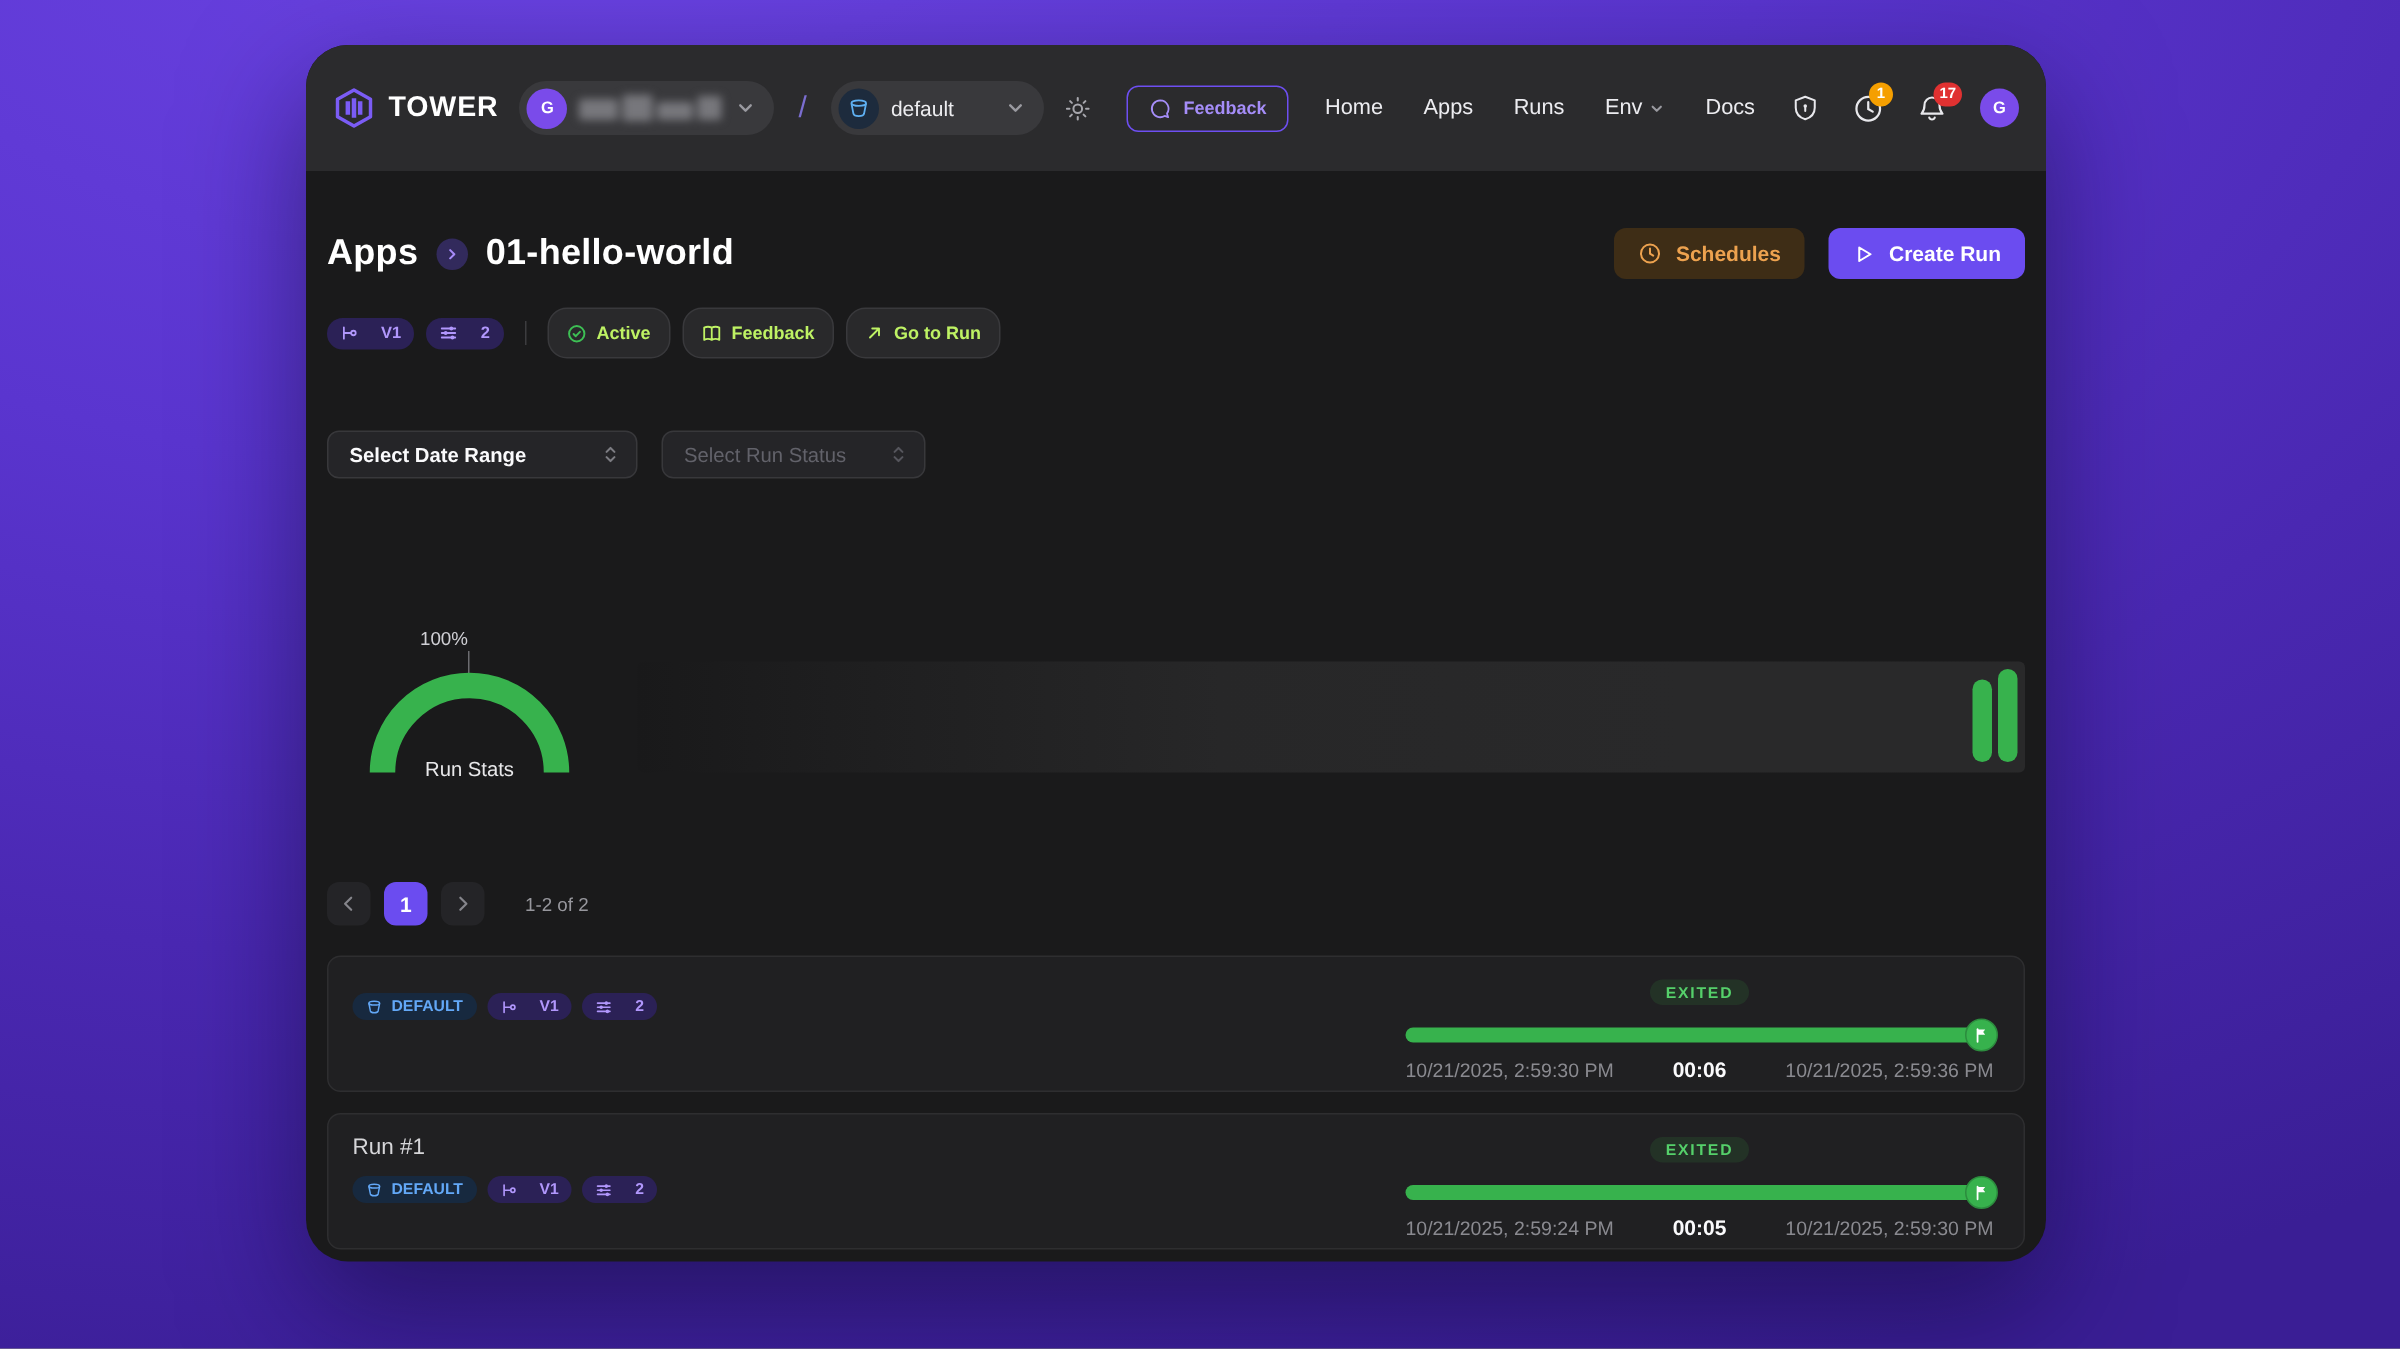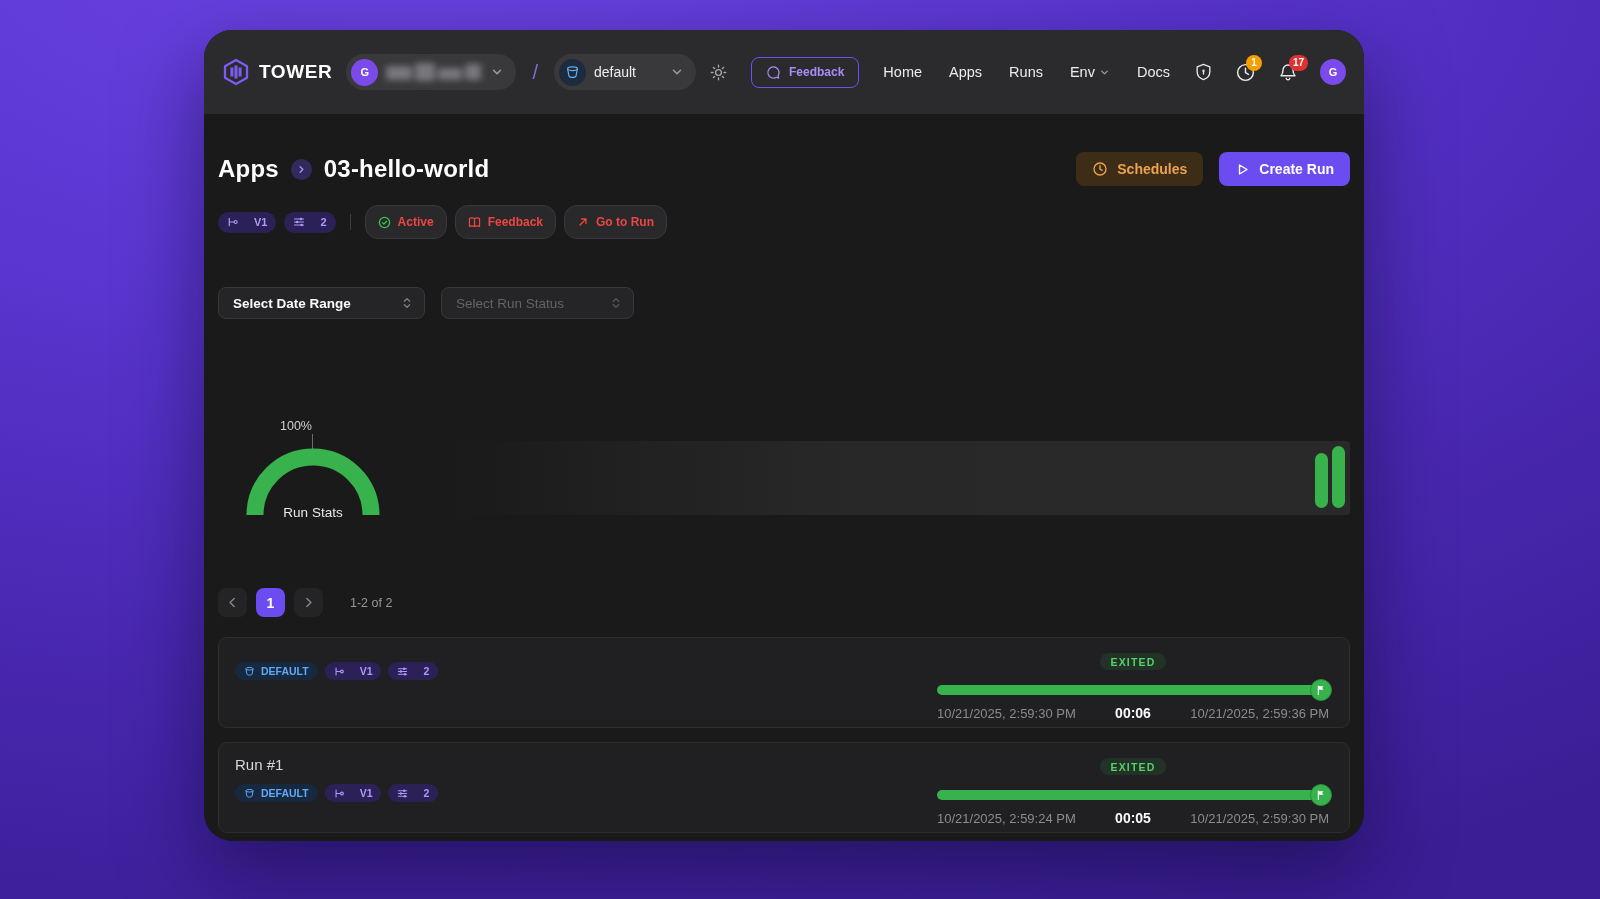--- a/index.html
+++ b/index.html
@@ -76,30 +76,30 @@
   .meta-row { display:flex; align-items:center; gap:8px; margin-top:19px; }
   .tag {
     height:21px; display:flex; align-items:center; gap:6px; padding:0 9px;
     border-radius:11px; font-size:11px; font-weight:700;
   }
   .tag-purple { background:#2b2156; color:#b197fc;gap:15px; }
   .meta-divider { width:1px; height:16px; background:#3c3c3f; margin:0 6px; }
   .chip {
     height:24px; display:flex; align-items:center; gap:7px; padding:16px 12px;
     background:#29292b; border:1px solid #39393c; border-radius:13px;
-    color:#ef4444; font-size:12px; font-weight:600; cursor:pointer;
+    color:#bef264; font-size:12px; font-weight:600; cursor:pointer;
   }
   
   .filters { display:flex; gap:16px; margin-top:48px; }
   .select {
     height:32px; background:#252528; border:1px solid #38383b; border-radius:8px;
     display:flex; align-items:center; padding:0 10px 0 14px; cursor:pointer;
   }
   .select-date { width:207px; }
-  .select-status { width:193px; }
+  .select-status { width:176px; }
   .select .sel-label { font-size:13.5px; font-weight:700; color:#fafafc; flex:1; }
   .select.muted .sel-label { color:#62626a; font-weight:500; }
   .select .updown { color:#7c7c82; }
   
   .chart-row { display:flex; margin-top:100px; height:105px; }
   .gauge { position:relative; width:207px; height:105px; flex:none; }
   .gauge-value { position:absolute; left:62px; top:0; color:#cfcfd4; font-size:12.5px; }
   .gauge-line { position:absolute; left:94px; top:15px; width:1px; height:15px; background:#6c6c70; }
   .gauge svg { position:absolute; left:25px; top:28px; }
   .gauge-caption { position:absolute; left:25px; width:140px; top:86px; text-align:center;
@@ -261,21 +261,21 @@
   <main class="main">
 
     <div class="header-row">
       <div class="breadcrumb">
         <span class="crumb">Apps</span>
         <span class="crumb-sep">
           <svg width="11" height="11" viewBox="0 0 16 16" fill="none">
               <path d="M6 4l4 4-4 4" stroke="currentColor" stroke-width="2" stroke-linecap="round" stroke-linejoin="round"></path>
             </svg>
         </span>
-        <span class="crumb">03-hello-world</span>
+        <span class="crumb">01-hello-world</span>
       </div>
       <div class="header-actions">
         <button class="btn btn-schedules">
           <span>
             <svg width="16" height="16" viewBox="0 0 24 24" fill="none">
               <circle cx="12" cy="12" r="9" stroke="currentColor" stroke-width="2"></circle>
               <path d="M12 7v5.2l3.2 1.9" stroke="currentColor" stroke-width="2" stroke-linecap="round"></path>
             </svg>
           </span>
           <span>Schedules</span>

